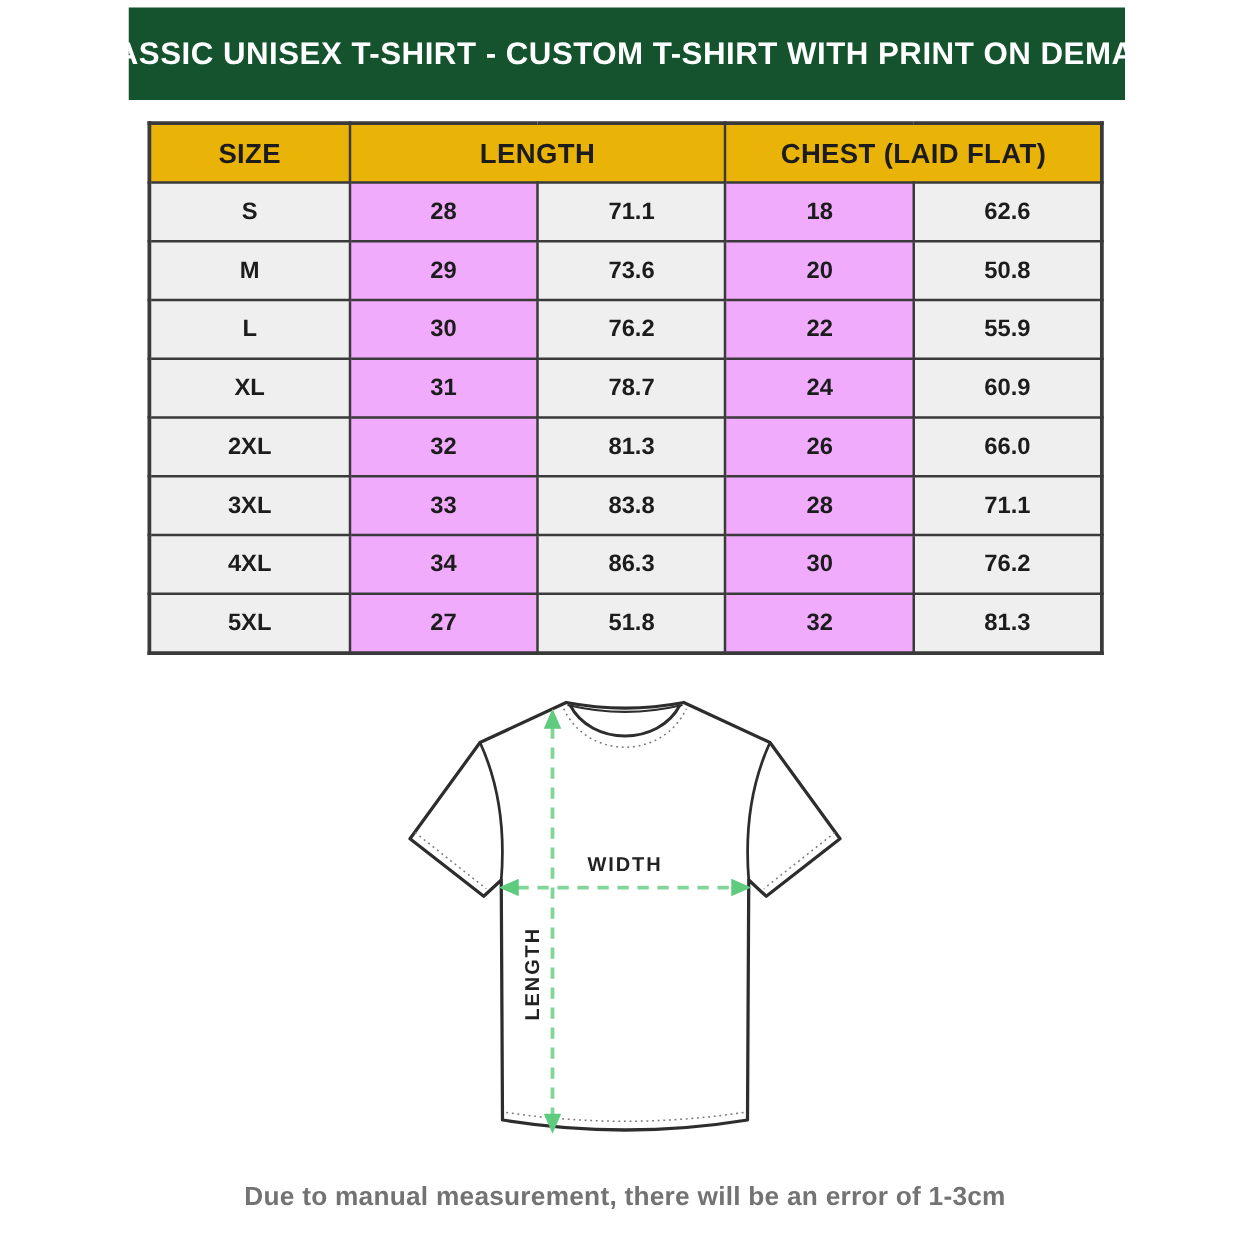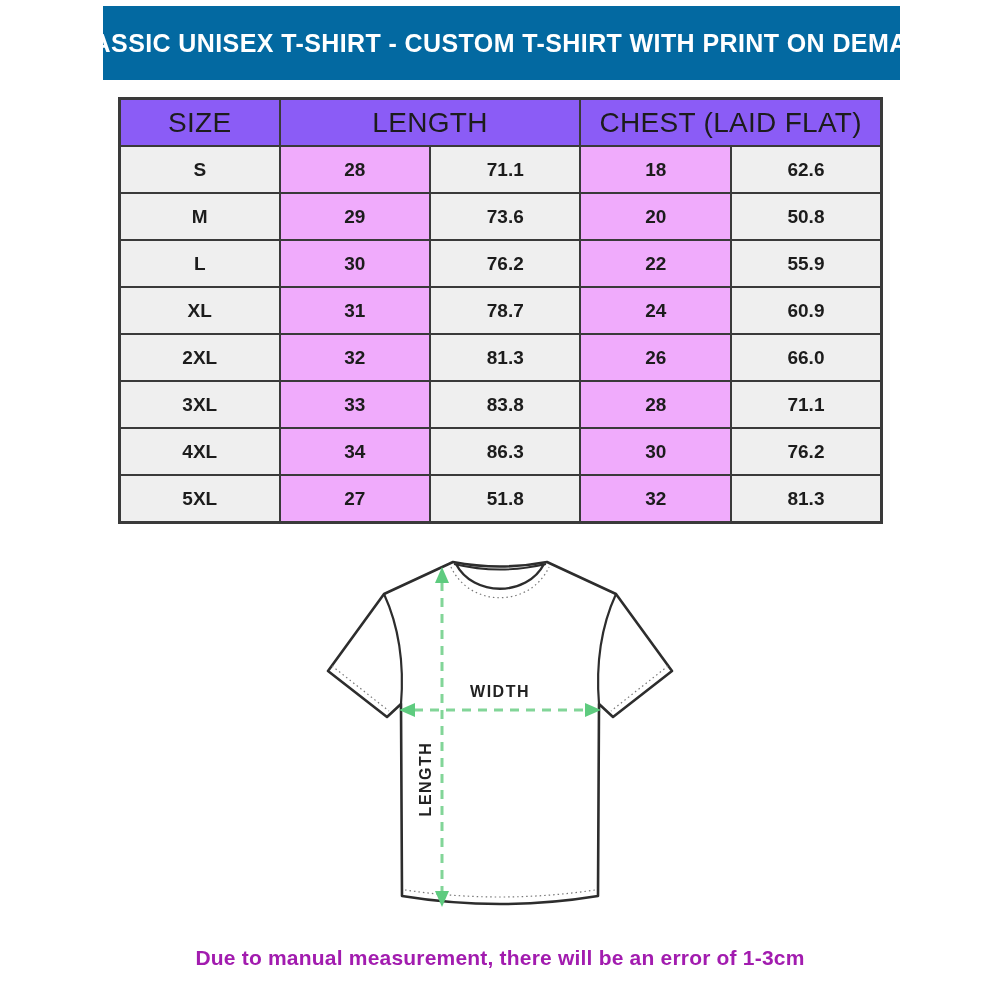--- a/index.html
+++ b/index.html
@@ -3,47 +3,47 @@
 <meta charset="utf-8">
 <style>
   html,body{margin:0;padding:0;background:#ffffff;}
   .page{
     position:relative;width:1000px;height:1000px;background:#ffffff;overflow:hidden;
     font-family:"Liberation Sans","DejaVu Sans",sans-serif;
   }
   
   .banner{
     position:absolute;left:103px;top:6px;width:797px;height:74px;
-    background:#0369a1;display:flex;align-items:center;justify-content:center;
+    background:#14532d;display:flex;align-items:center;justify-content:center;
   }
   .banner-title{
     color:#ffffff;font-size:25px;font-weight:bold;letter-spacing:.4px;white-space:nowrap;
   }
   
   .size-table{
     position:absolute;left:118px;top:97px;width:765px;height:405px;
     border-collapse:collapse;table-layout:fixed;
     border:3px solid #3a3a3a;
   }
   .size-table th,.size-table td{
     border:2px solid #3a3a3a;text-align:center;vertical-align:middle;
     padding:0;height:45px;color:#1c1c1c;
   }
-  .size-table th{background:#8b5cf6;font-size:28px;font-weight:normal;letter-spacing:.3px;}
+  .size-table th{background:#eab308;font-size:22px;font-weight:bold;letter-spacing:.3px;}
   .size-table td{font-size:19px;font-weight:bold;}
   .c-gray{background:#efefef;}
   .c-white{background:#f0abfc;}
   col.col-size{width:21%;}
   col.col-num{width:19.75%;}
   
   .shirt-wrap{position:absolute;left:310px;top:540px;width:390px;height:400px;}
   
   .footer-note{
     position:absolute;left:0;top:946px;width:1000px;text-align:center;
-    color:#a21caf;font-size:21px;font-weight:bold;letter-spacing:.2px;
+    color:#737373;font-size:21px;font-weight:bold;letter-spacing:.2px;
   }
 </style>
 </head>
 <body>
 
 <div class="page">
 
   <div class="banner">
     <span class="banner-title">CLASSIC UNISEX T-SHIRT - CUSTOM T-SHIRT WITH PRINT ON DEMAND</span>
   </div>

